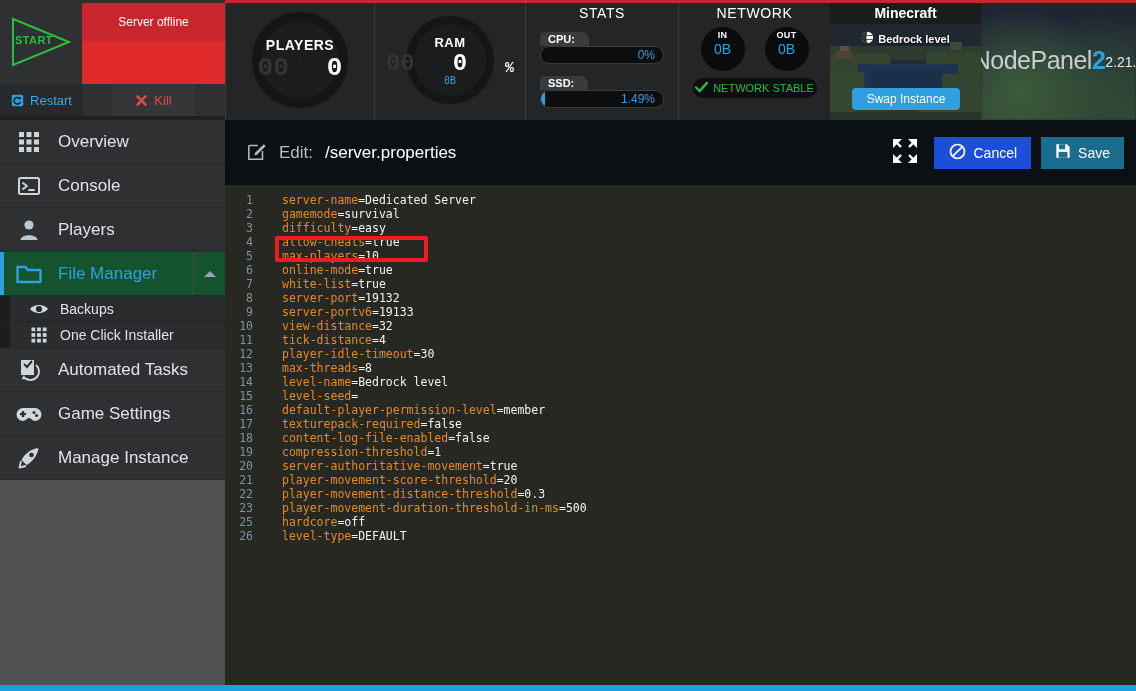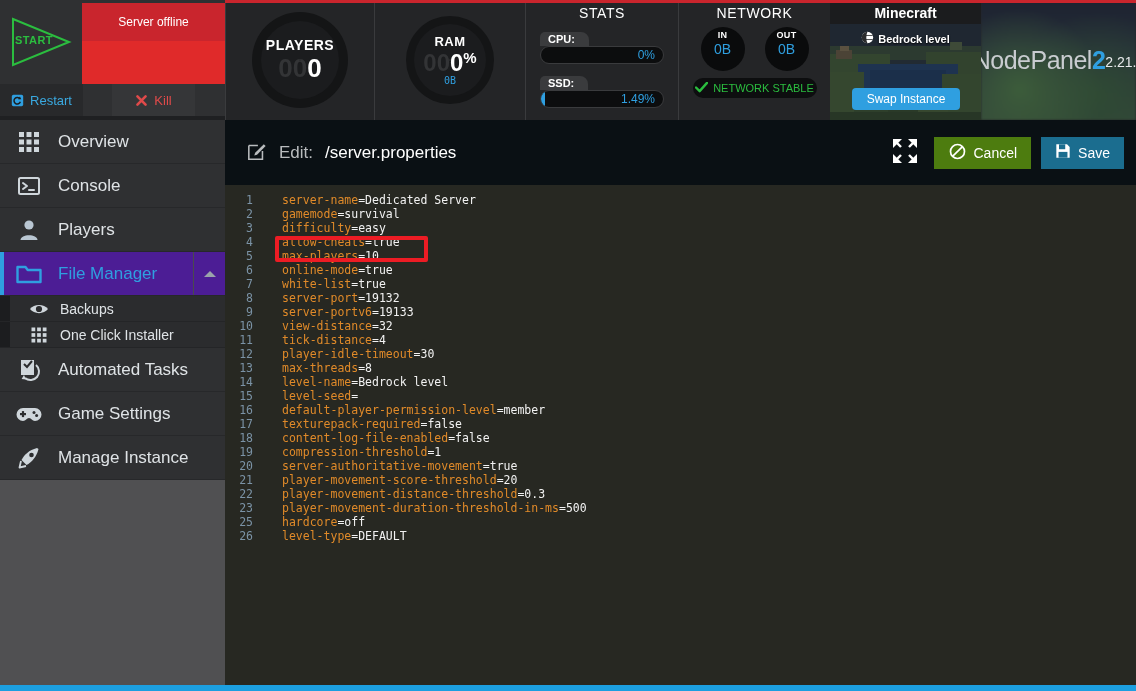--- a/index.html
+++ b/index.html
@@ -31,21 +31,21 @@
   .ctl-icon { display: inline-flex; align-items: center; }
   .startblock-base { position: absolute; left: 0; top: 116px; width: 225px; height: 4px; background: #1f2022; }
 
   
   .gpanel { position: relative; height: 120px; background: #242527; border-left: 1px solid #3a3b3d; }
   .gauge-wrap { height: 120px; display: flex; align-items: center; justify-content: center; }
   .gauge { border-radius: 50%; background: #141516; display: flex; align-items: center; justify-content: center; position: relative; }
   .gauge::after { content: ""; position: absolute; border-radius: 50%; border: 1px solid #2c2d2f; }
   .gauge-inner { display: flex; flex-direction: column; align-items: center; justify-content: center; }
   .gauge-title { color: #ffffff; font-weight: bold; letter-spacing: .5px; font-family: "Liberation Sans", sans-serif; }
-  .seg { font-family: Liberation Sans, sans-serif; font-weight: bold; display: flex; align-items: flex-start; }
+  .seg { font-family: Liberation Mono, monospace; font-weight: bold; display: flex; align-items: flex-end; gap: 38px; }
   .seg-dim { color: #333436; }
   .seg-on  { color: #ffffff; }
   .seg-pct { color: #ffffff; font-size: 15px; }
   .gauge-sub { color: #2f9fe0; font-size: 10px; font-family: "DejaVu Sans Mono", monospace; margin-top: -2px; }
 
   
   .panel-title { text-align: center; color: #ffffff; font-weight: normal; font-size: 14px; letter-spacing: .6px; padding-top: 5px; font-family: "Liberation Sans", sans-serif; }
   .bars { padding: 8px 14px 0 14px; }
   .bar-group { position: relative; margin-bottom: 9px; }
   .bar-tab { position: relative; display: inline-block; background: #3a3b3d; color: #ffffff; font-weight: bold; font-size: 11px; padding: 1px 14px 1px 8px; border-radius: 5px 8px 0 0; }
@@ -77,41 +77,41 @@
       linear-gradient(#1d2230 0%, #26303a 45%, #33463a 100%);
     filter: blur(1px); }
   .np-inner { position: relative; z-index: 2; height: 120px; display: flex; flex-direction: row; align-items: center; justify-content: center; }
   .np-logo { font-size: 25px; color: #c9ccd0; letter-spacing: -.5px; font-family: "Liberation Sans", sans-serif; }
   .np-logo b { color: #2f9fe0; }
   .np-ver { color: #e8eaec; font-size: 14px; margin-top: 3px; }
 
   
   .sidebar { position: absolute; left: 0; top: 120px; width: 225px; height: 565px; background: #505052; }
   .nav-item { position: relative; height: 44px; display: flex; align-items: center; background: #2f3032; border-bottom: 1px solid #27282a; cursor: pointer; }
-  .nav-item.active { background: #4c1d95; }
+  .nav-item.active { background: #14532d; }
   .nav-item.active::before { content: ""; position: absolute; left: 0; top: 0; bottom: 0; width: 4px; background: #2f9fe0; }
   .nav-ico { width: 58px; display: flex; align-items: center; justify-content: center; }
   .nav-label { font-size: 17px; color: #dfe3e6; font-family: "Liberation Sans", sans-serif; }
   .nav-item.active .nav-label { color: #2f9fe0; }
   .nav-caret { position: absolute; right: 0; top: 0; bottom: 0; width: 32px; display: flex; align-items: center; justify-content: center; border-left: 1px solid #4a4b4d; }
   .sub-item { position: relative; height: 26px; display: flex; align-items: center; background: #2b2c2e; border-bottom: 1px solid #242527; cursor: pointer; padding-left: 18px; }
   .sub-item::before { content: ""; position: absolute; left: 0; top: 0; bottom: 0; width: 10px; background: #1c1d1f; }
   .sub-ico { width: 42px; display: flex; align-items: center; justify-content: center; }
   .sub-label { font-size: 14px; color: #dfe3e6; }
 
   
   .content { position: absolute; left: 225px; top: 120px; width: 911px; height: 565px; background: #272822; }
   .edit-toolbar { height: 65px; background: #0a1014; display: flex; align-items: center; padding: 0 12px 0 22px; }
   .edit-title-wrap { display: flex; align-items: center; gap: 12px; }
   .edit-label { color: #b9bcbe; font-size: 17px; }
   .edit-path { color: #ffffff; font-size: 17px; }
   .tool-right { margin-left: auto; display: flex; align-items: center; gap: 10px; }
   .icon-btn { width: 38px; height: 38px; display: flex; align-items: center; justify-content: center; cursor: pointer; }
   .tb-btn { height: 32px; display: flex; align-items: center; gap: 7px; padding: 0 14px; color: #ffffff; font-size: 14px; cursor: pointer; }
-  .tb-cancel { background: #4d7c0f; padding-left: 15px; }
+  .tb-cancel { background: #1d4ed8; padding-left: 15px; }
   .tb-save { background: #1b6d8f; }
 
   .code-area { position: relative; height: 500px; background: #272822; padding-top: 8px; overflow: hidden; }
   .code-line { display: flex; height: 14px; line-height: 14px; font-family: "DejaVu Sans Mono", monospace; font-size: 11.5px; white-space: pre; }
   .ln { width: 32px; text-align: right; color: #7b93a6; padding-right: 4px; }
   .code-text { padding-left: 25px; }
   .k { color: #e08a29; }
   .v { color: #f2f2f2; }
   .highlight-box { position: absolute; left: 50px; top: 41px; width: 137px; height: 26px; border: 4px solid #ec1c24; border-radius: 2px; pointer-events: none; }
   .bottom-bar { position: absolute; left: 0; top: 685px; width: 1136px; height: 6px; background: #1c9fe0; }

